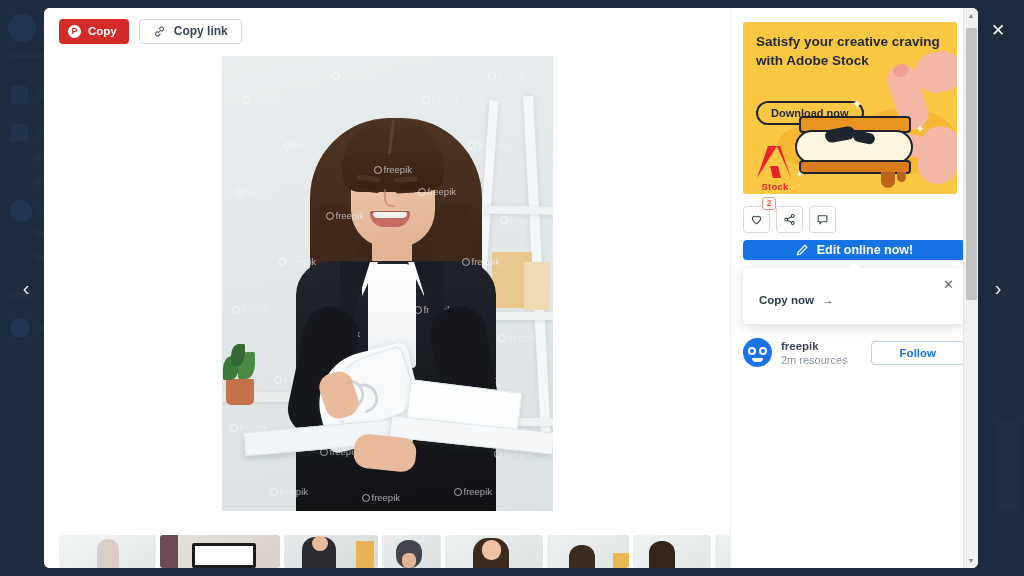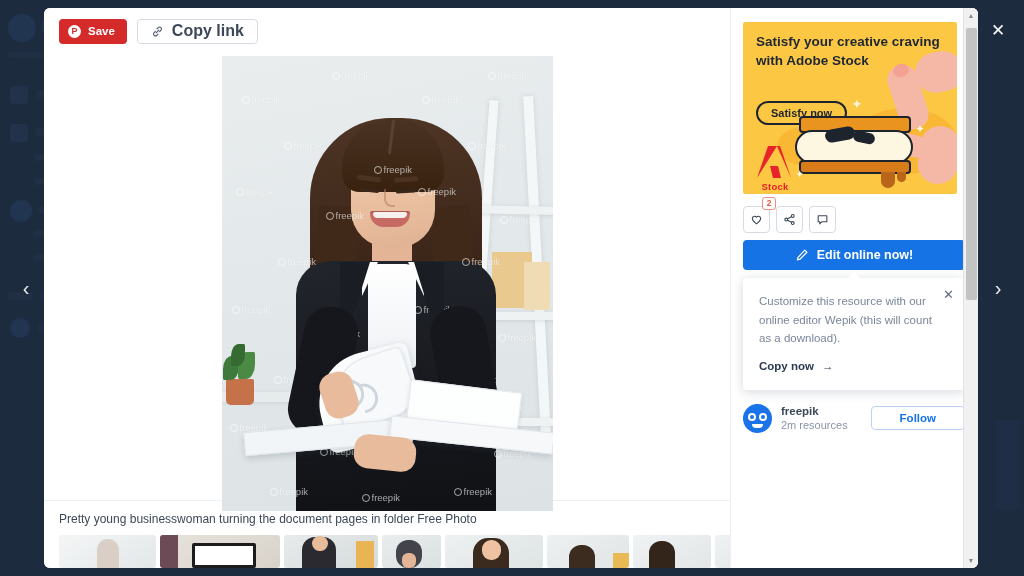--- a/index.html
+++ b/index.html
@@ -54,21 +54,21 @@
     width: 13px; height: 13px; border-radius: 50%;
     background: #fff; color: #d42a29;
     display: inline-flex; align-items: center; justify-content: center;
     font-size: 9px; font-weight: bold; line-height: 1;
   }
   .copy-btn {
     display: inline-flex; align-items: center; gap: 8px;
     background: #fff; color: #3c4858;
     border: 1px solid #d6dbe1; border-radius: 4px;
     height: 25px; padding: 0 13px;
-    font-size: 16px; font-weight: bold; cursor: pointer;
+    font-size: 12px; font-weight: bold; cursor: pointer;
     font-family: "Liberation Sans", sans-serif;
   }
 
   
   #photo-stage {
     flex: 1 1 auto; min-height: 0;
     display: flex; align-items: flex-start; justify-content: center;
     padding-top: 2px;
   }
   #photo {
@@ -352,21 +352,21 @@
     line-height: 1;
   }
   #download-btn {
     margin-top: 8px; width: 100%; height: 30px;
     background: #2fc27f; border: none; border-radius: 4px;
     color: #fff; font-size: 12.5px; font-weight: bold; cursor: pointer;
     display: flex; align-items: center; justify-content: center; gap: 8px;
     font-family: "Liberation Sans", sans-serif;
   }
   #edit-btn {
-    margin-top: 7px; width: 100%; height: 30px;
+    margin-top: 7px; width: 100%; height: 20px;
     background: #1573e6; border: none; border-radius: 4px;
     color: #fff; font-size: 12.5px; font-weight: bold; cursor: pointer;
     display: flex; align-items: center; justify-content: center; gap: 8px;
     font-family: "Liberation Sans", sans-serif;
   }
 
   
   #tooltip {
     position: relative; margin-top: 8px;
     background: #fff; border-radius: 4px;
@@ -499,21 +499,21 @@
 </div>
 
 <div id="modal">
   <div id="modal-body">
 
     <div id="left-col">
 
       <div id="share-bar">
         <button class="pin-btn">
           <span class="pin-circle">P</span>
-          <span>Save</span>
+          <span>Copy</span>
         </button>
         <button class="copy-btn">
           <svg width="13" height="13" viewBox="0 0 24 24">
             <path d="M9.5 14.5 L14.5 9.5" stroke="#4a5568" stroke-width="2" stroke-linecap="round" fill="none"></path>
             <path d="M11 7.2 L13.2 5 a3.6 3.6 0 0 1 5.1 5.1 L16 12.4" stroke="#4a5568" stroke-width="2" fill="none" stroke-linecap="round"></path>
             <path d="M13 16.8 L10.8 19 a3.6 3.6 0 0 1-5.1-5.1 L8 11.6" stroke="#4a5568" stroke-width="2" fill="none" stroke-linecap="round"></path>
           </svg>
           <span>Copy link</span>
         </button>
       </div>
@@ -682,21 +682,20 @@
                 <span>freepik</span>
               </div>
             <div class="wm" style="left:232px;top:430px;">
                 <span class="wm-dot"></span>
                 <span>freepik</span>
               </div>
           </div>
         </div>
       </div>
 
-      <div id="caption-bar">Pretty young businesswoman turning the document pages in folder Free Photo</div>
 
       <div id="thumb-strip">
         <div class="thumb" style="width:97px;background:linear-gradient(150deg,#f4f6f6,#e3e7e8);">
           <div style="position:absolute;left:38px;top:4px;width:22px;height:32px;background:#d9cfc6;border-radius:11px 11px 0 0;"></div>
         </div>
         <div class="thumb" style="width:120px;background:linear-gradient(150deg,#e7e3dd,#d8d2ca);">
           <div style="position:absolute;left:0;top:0;width:18px;height:33px;background:#6c4a56;"></div>
           <div style="position:absolute;left:32px;top:8px;width:64px;height:25px;background:#fff;border:3px solid #1c1c1c;border-radius:2px;"></div>
         </div>
         <div class="thumb" style="width:94px;background:linear-gradient(150deg,#e7ebec,#d5dadb);">
@@ -725,21 +724,21 @@
 
       </div>
     </div>
 
     <div id="right-col">
 
       <div id="ad">
         <div class="ad-blob" style="left:110px;top:86px;width:104px;height:66px;"></div>
         <div class="ad-blob" style="left:34px;top:104px;width:62px;height:40px;"></div>
         <div id="ad-title">Satisfy your creative craving with Adobe Stock</div>
-        <button id="ad-cta">Satisfy now</button>
+        <button id="ad-cta">Download now</button>
 
         <div class="sw-hand" style="left:150px;top:42px;width:30px;height:66px;transform:rotate(-18deg);"></div>
         <div class="sw-hand" style="left:172px;top:30px;width:48px;height:40px;transform:rotate(-10deg);"></div>
         <div class="sw-nail" style="left:150px;top:42px;width:16px;height:13px;transform:rotate(-18deg);"></div>
         <div class="sw-hand" style="left:176px;top:104px;width:40px;height:58px;transform:rotate(8deg);"></div>
         <div class="sw-nail" style="left:160px;top:118px;width:18px;height:14px;transform:rotate(18deg);"></div>
         <div class="sw-hand" style="left:150px;top:112px;width:34px;height:22px;transform:rotate(14deg);"></div>
 
         <div class="sw-cookie" style="left:56px;top:94px;width:112px;height:17px;"></div>
         <div class="sw-cream" style="left:52px;top:108px;width:118px;height:34px;"></div>
@@ -790,21 +789,20 @@
 
       <button id="edit-btn">
         <svg width="14" height="14" viewBox="0 0 24 24">
           <path d="M16.8 3.6 L20.4 7.2 L8.4 19.2 L4 20.4 L5.2 16 Z" fill="none" stroke="#fff" stroke-width="2.1" stroke-linejoin="round"></path>
         </svg>
         <span>Edit online now!</span>
       </button>
 
       <div id="tooltip">
         <button id="tooltip-close">✕</button>
-        <div id="tooltip-text">Customize this resource with our online editor Wepik (this will count as a download).</div>
         <a id="tooltip-link">
           <span>Copy now</span>
           <span>→</span>
         </a>
       </div>
 
       <div id="author-row">
         <div id="avatar">
           <div class="av-ant"></div>
           <div class="av-eye" style="left:5px;">

